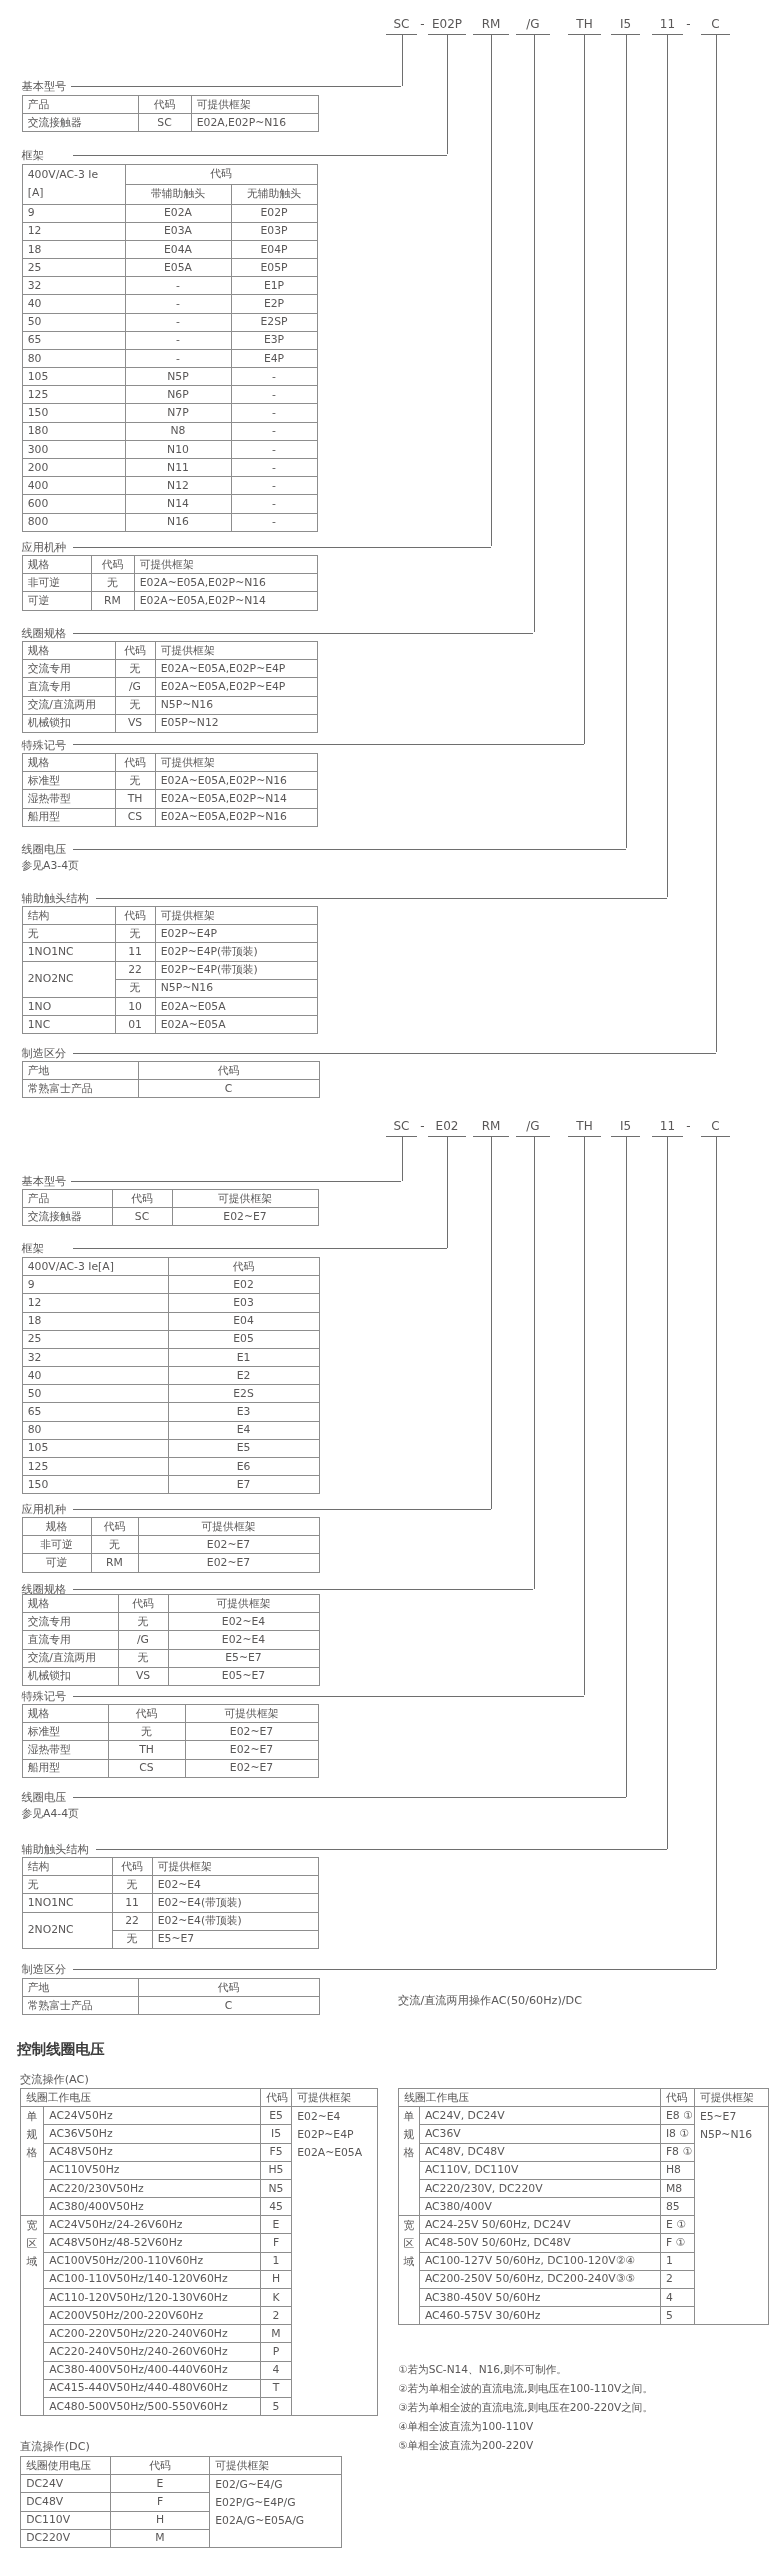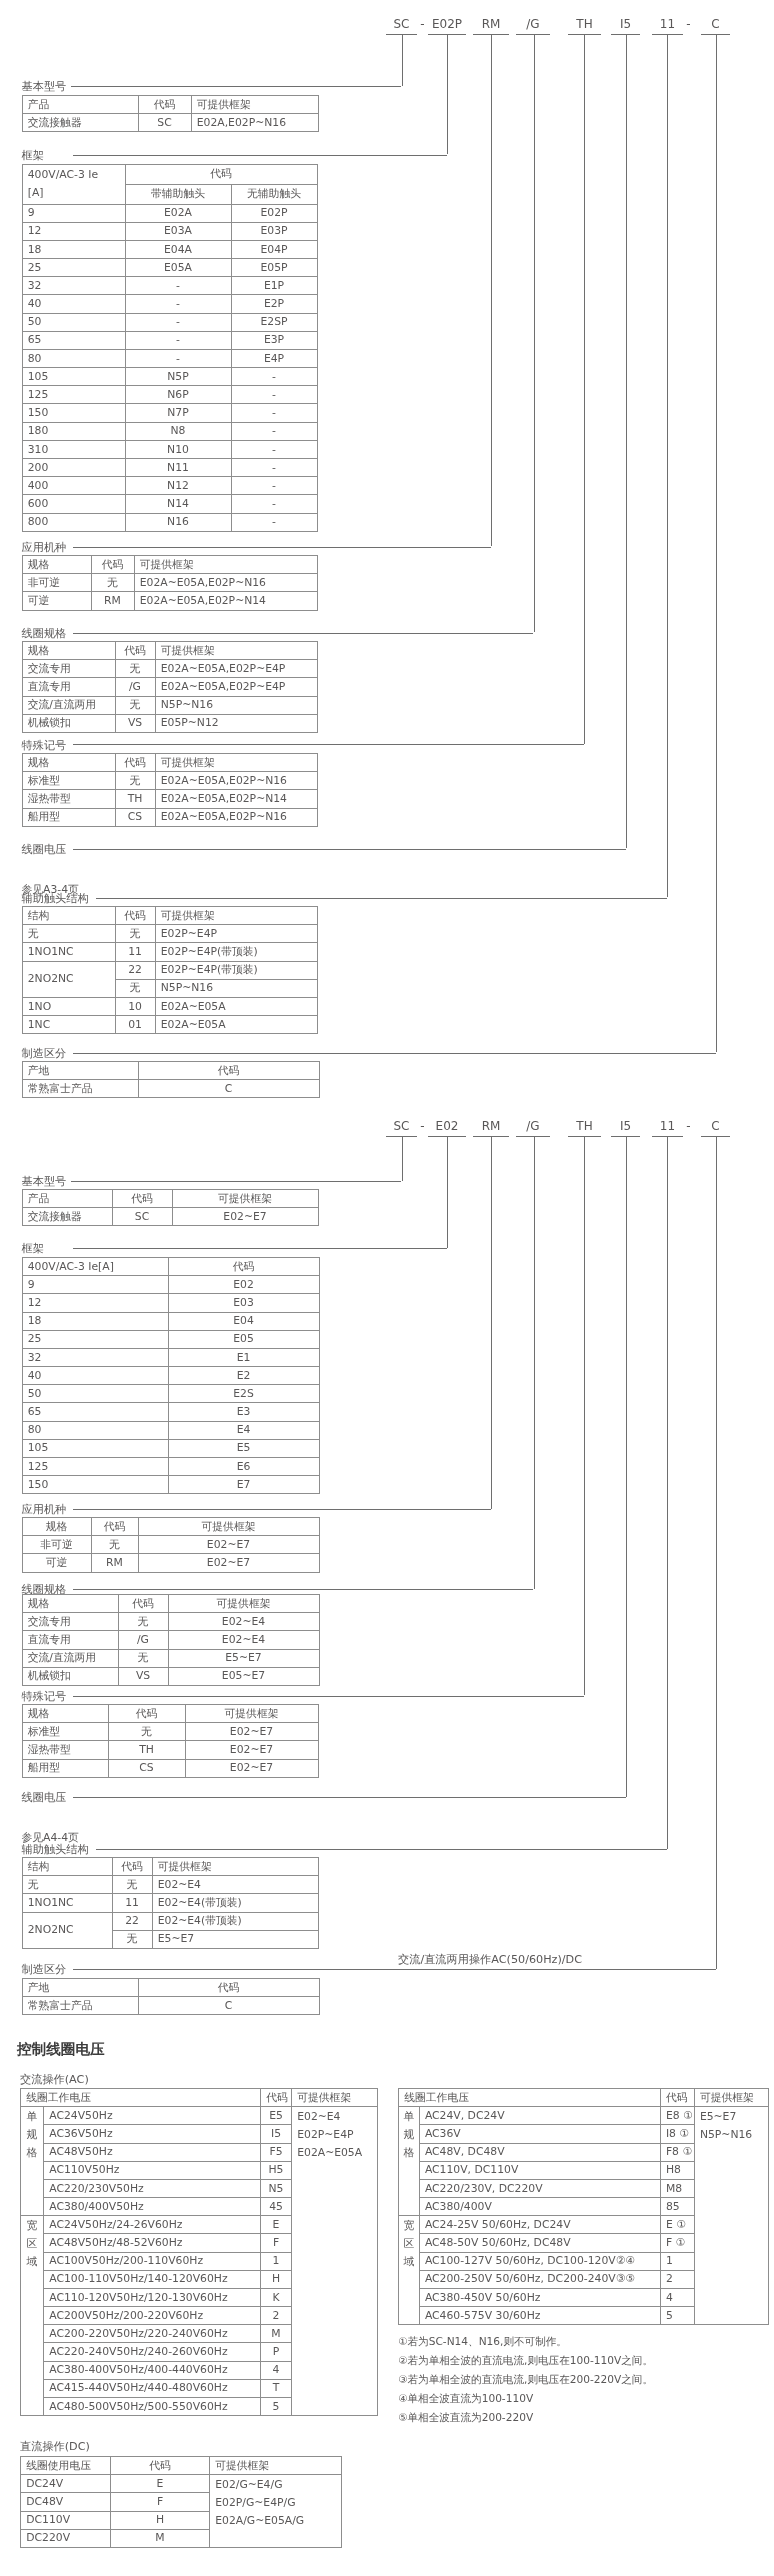--- a/index.html
+++ b/index.html
@@ -4,31 +4,31 @@
 <style>
   html,body{margin:0;padding:0;background:#fff;}
   body{width:775px;height:2576px;position:relative;overflow:hidden;
        font-family:"DejaVu Sans","Liberation Sans",sans-serif;color:#595757;}
   .code{position:absolute;height:17px;text-align:center;font-size:12px;line-height:15.5px;
         border-bottom:0.9px solid #6e6e6e;color:#595757;}
   .code.nound{border-bottom:none;}
   .vline{position:absolute;width:0.9px;background:#6e6e6e;}
   .hline{position:absolute;height:0.9px;background:#6e6e6e;}
   .stitle{position:absolute;font-size:11.2px;white-space:nowrap;}
-  .snote{position:absolute;font-size:10.8px;white-space:nowrap;margin-top:24px;}
+  .snote{position:absolute;font-size:10.8px;white-space:nowrap;}
   table.t{position:absolute;border-collapse:collapse;table-layout:fixed;font-size:10.8px;color:#595757;}
   .t th,.t td{border:0.9px solid #8d8d8d;padding:1.7px 5.2px;line-height:13.8px;font-weight:normal;
               text-align:left;overflow:hidden;white-space:nowrap;}
   .t .c{text-align:center;}
   .t .pre{white-space:pre-line;line-height:18px;vertical-align:top;padding-top:0.9px;}
   .t td.vert{word-break:break-all;white-space:normal;line-height:18px;padding:0.9px 3.4px;
              vertical-align:top;text-align:center;}
   .heading{position:absolute;font-size:14.6px;font-weight:bold;color:#3c3c3c;}
   .sublabel{position:absolute;font-size:11.2px;white-space:nowrap;}
-  .fnotes{position:absolute;font-size:10.6px;line-height:19px;white-space:nowrap;}
+  .fnotes{position:absolute;font-size:10.6px;line-height:19px;white-space:nowrap;margin-top:28px;}
 </style>
 </head>
 <body>
 
 <span class="code" style="left:386px;top:17px;width:31px">SC</span>
 <span class="code nound" style="left:418px;top:17px;width:8.6px">-</span>
 <span class="code" style="left:428px;top:17px;width:38px">E02P</span>
 <span class="code" style="left:473px;top:17px;width:36px">RM</span>
 <span class="code" style="left:516px;top:17px;width:34px">/G</span>
 <span class="code" style="left:568px;top:17px;width:33px">TH</span>
@@ -155,21 +155,21 @@
         <td>150</td>
         <td class="c">N7P</td>
         <td class="c">-</td>
       </tr>
       <tr>
         <td>180</td>
         <td class="c">N8</td>
         <td class="c">-</td>
       </tr>
       <tr>
-        <td>310</td>
+        <td>300</td>
         <td class="c">N10</td>
         <td class="c">-</td>
       </tr>
       <tr>
         <td>200</td>
         <td class="c">N11</td>
         <td class="c">-</td>
       </tr>
       <tr>
         <td>400</td>
@@ -719,21 +719,21 @@
         <td>AC415-440V50Hz/440-480V60Hz</td>
         <td class="c">T</td>
       </tr>
       <tr>
         <td>AC480-500V50Hz/500-550V60Hz</td>
         <td class="c">5</td>
       </tr>
     </tbody>
   </table>
 
-<div class="sublabel" style="left:398px;top:1952px">交流/直流两用操作AC(50/60Hz)/DC</div>
+<div class="sublabel" style="left:398px;top:1993px">交流/直流两用操作AC(50/60Hz)/DC</div>
 <table class="t" style="left:398px;top:2088px;width:370px">
   <colgroup>
       <col style="width:20.7px">
       <col style="width:241px">
       <col style="width:34px">
       <col style="width:74px">
     </colgroup>
 <thead>
       <tr>
         <th colspan="2">线圈工作电压</th>

